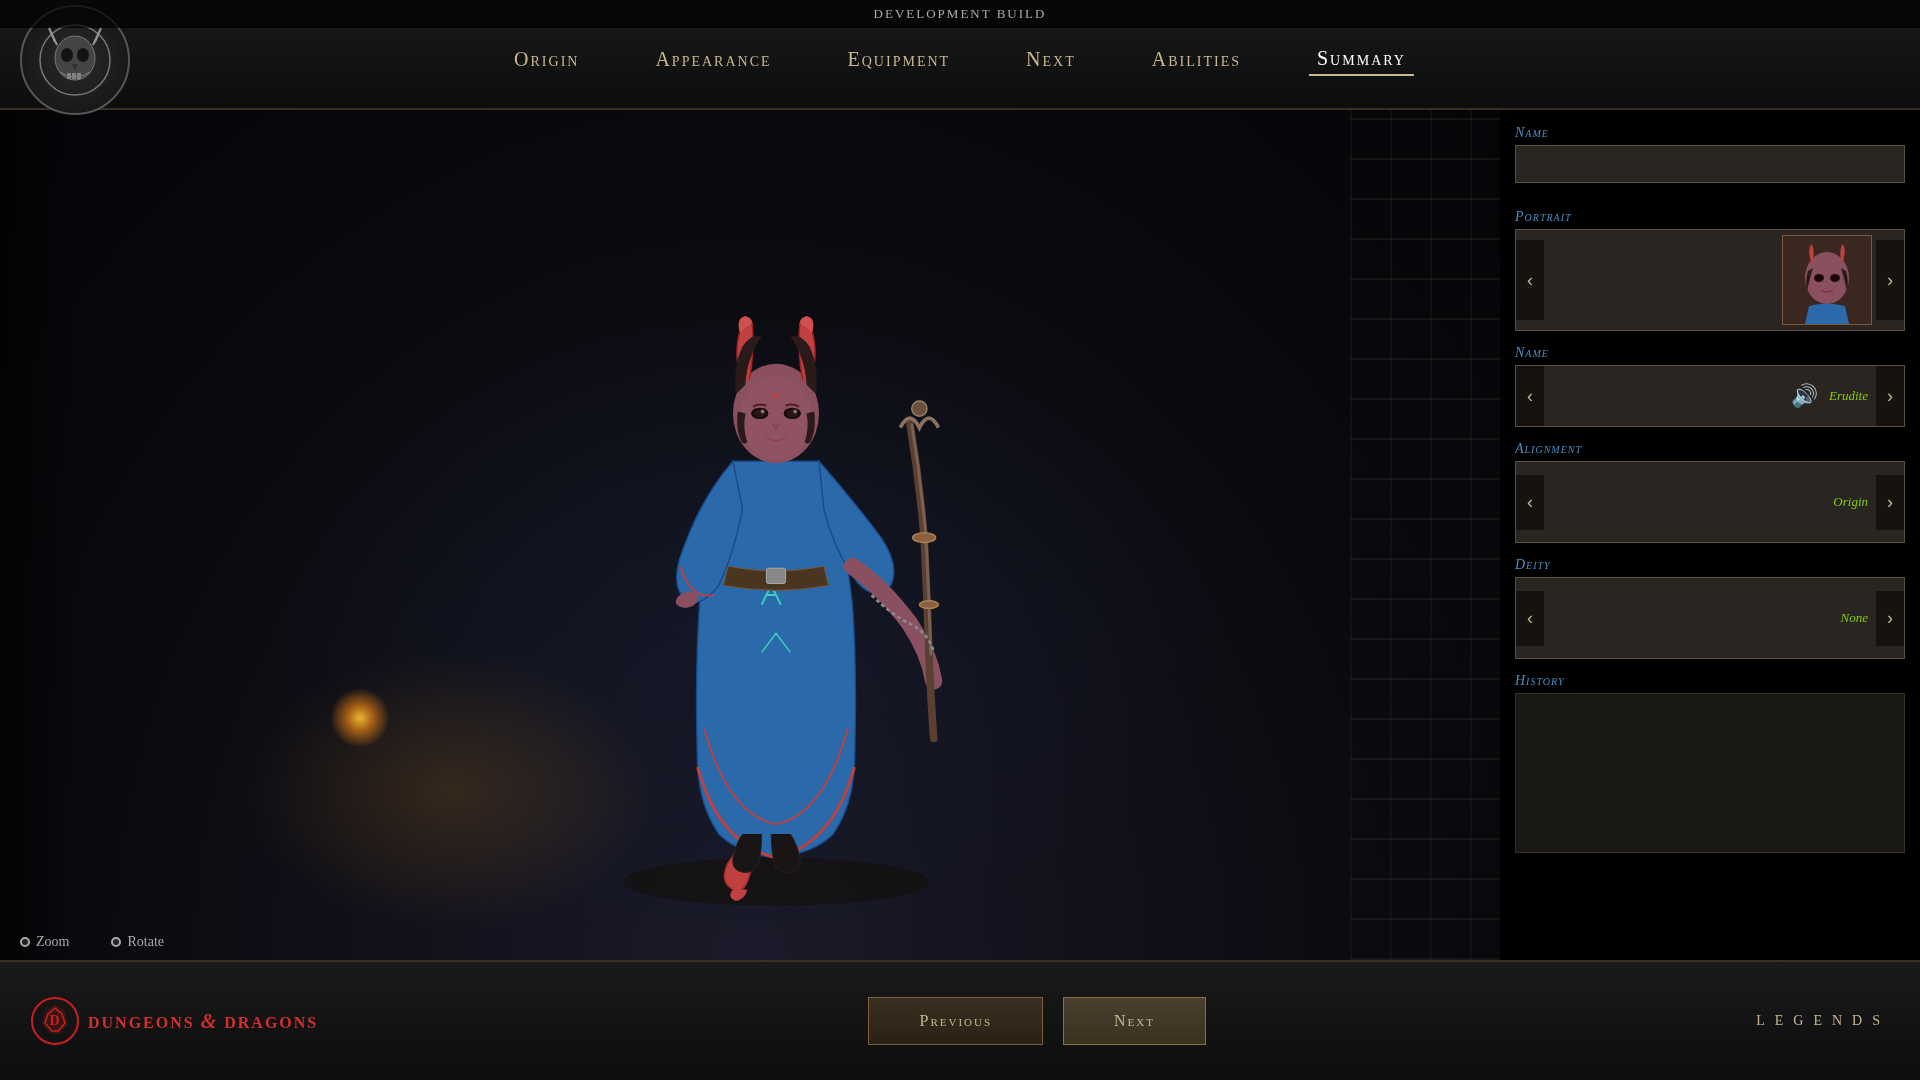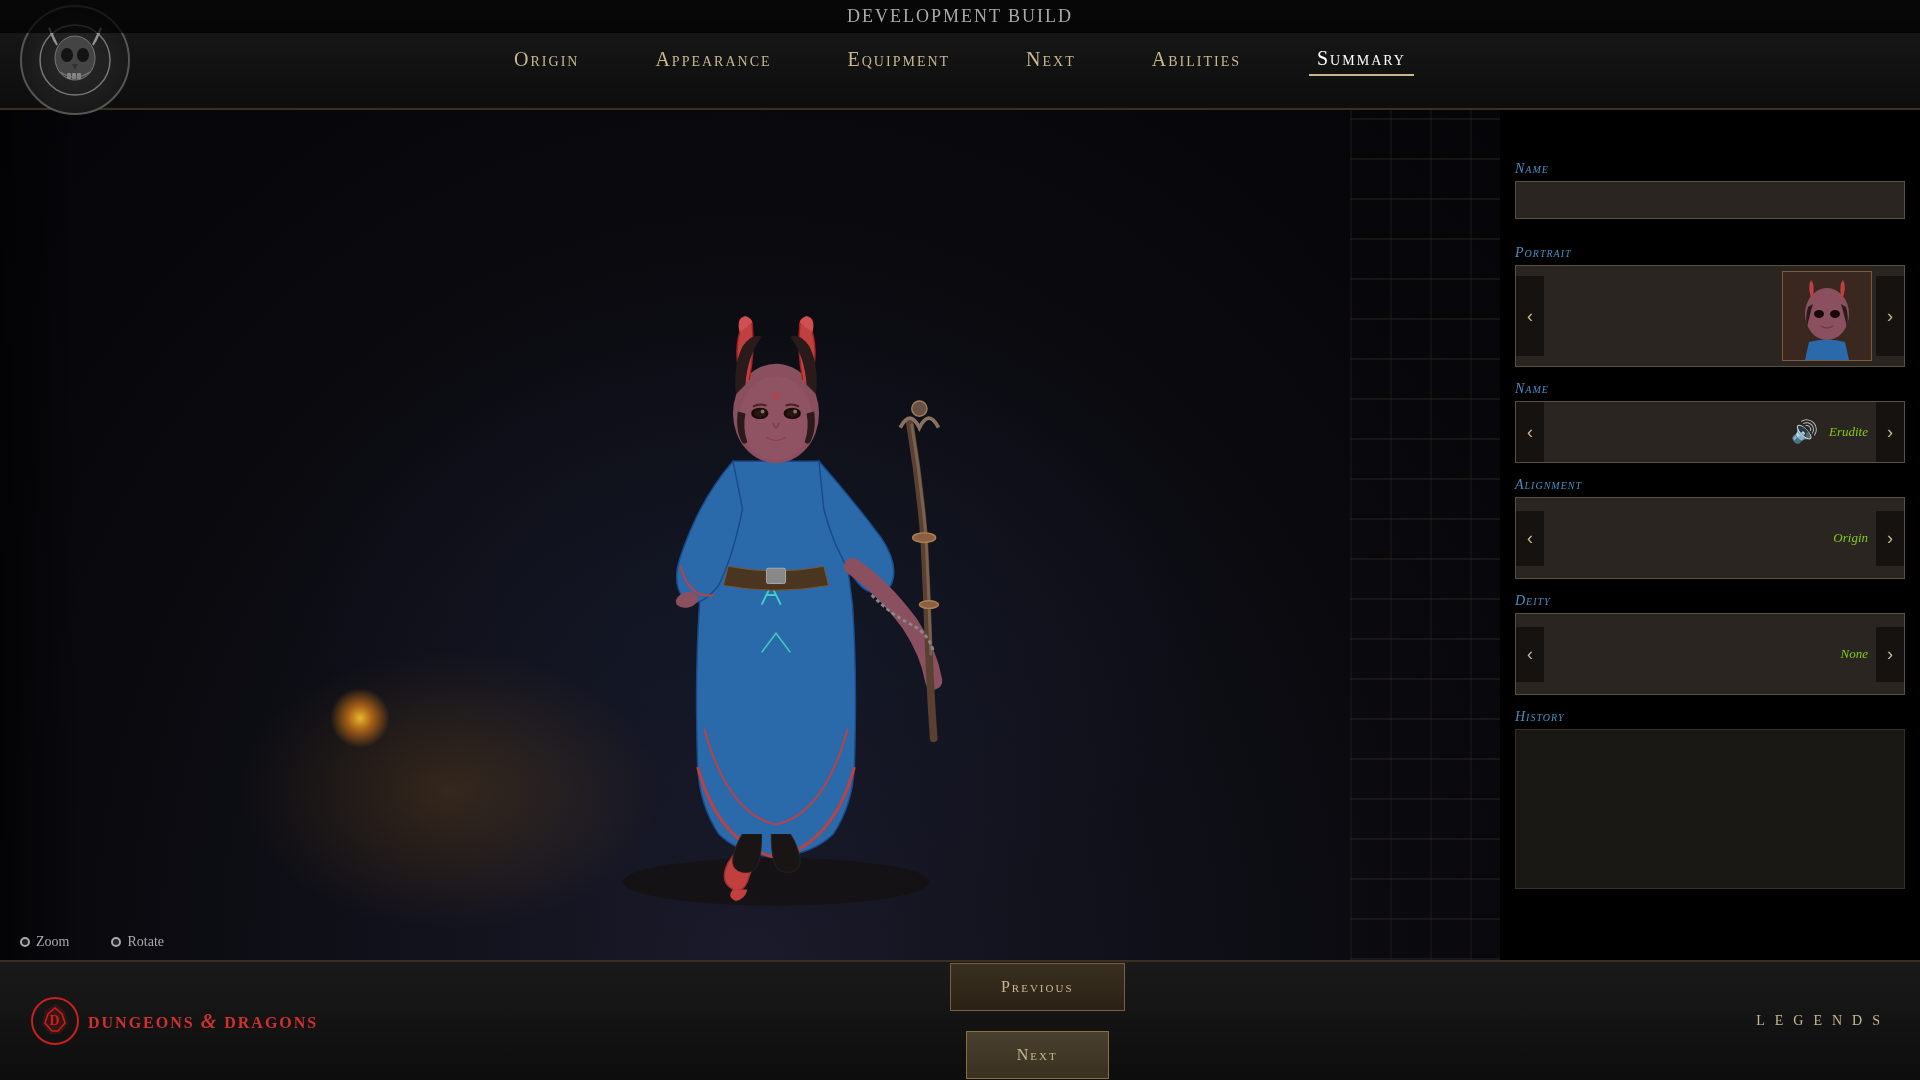--- a/index.html
+++ b/index.html
@@ -14,21 +14,21 @@
     }
 
     
     #dev-build {
       position: absolute;
       top: 0;
       left: 0;
       right: 0;
       text-align: center;
       color: #aaa;
-      font-size: 18px;
+      font-size: 13px;
       letter-spacing: 2px;
       padding: 6px 0;
       z-index: 100;
       background: rgba(0,0,0,0.7);
     }
 
     
     #nav-bar {
       position: absolute;
       top: 0;
@@ -179,21 +179,20 @@
 
     
     #right-panel {
       width: 420px;
       background: rgba(0,0,0,0.85);
       padding: 15px;
       position: relative;
       overflow-y: auto;
       scrollbar-width: thin;
       scrollbar-color: #555 #222;
-      margin-top: 36px;
     }
 
     
     #right-panel::-webkit-scrollbar { width: 12px; }
     #right-panel::-webkit-scrollbar-track { background: #1a1a1a; }
     #right-panel::-webkit-scrollbar-thumb { background: #555; border: 1px solid #333; }
 
     
     .section-label {
       color: #4a8fc0;
@@ -338,23 +337,22 @@
       gap: 8px;
       color: #c8202c;
       font-size: 16px;
       font-weight: bold;
       letter-spacing: 1px;
     }
 
     
     #nav-buttons {
       display: flex;
-      align-items: center;
+      align-items: flex-start;
       gap: 20px;
-      flex-direction: column;
     }
 
     .nav-btn {
       padding: 14px 50px;
       background: linear-gradient(to bottom, #3a3020, #2a2015);
       border: 1px solid #7a6040;
       color: #c8b890;
       font-size: 16px;
       font-variant: small-caps;
       letter-spacing: 2px;

